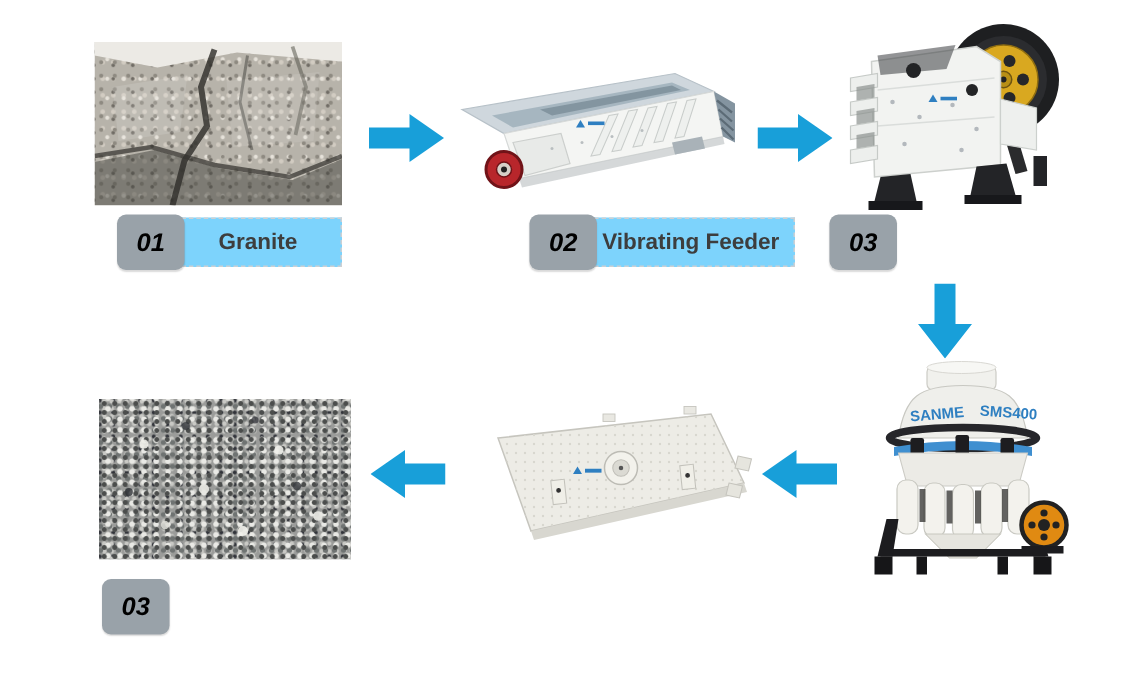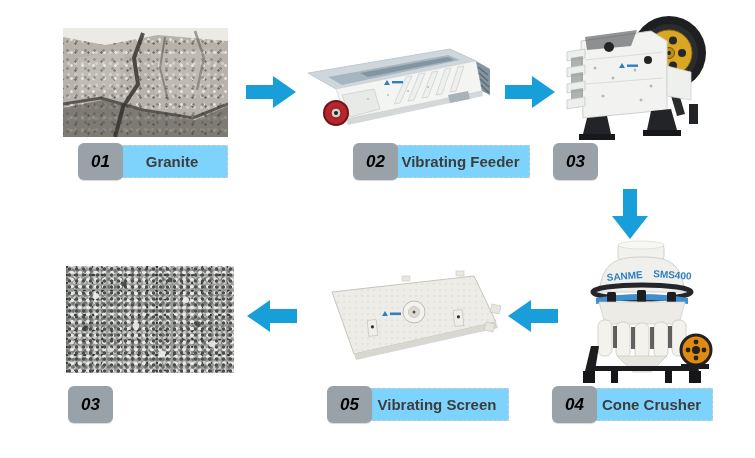--- a/index.html
+++ b/index.html
@@ -270,25 +270,17 @@
       <circle cx="146" cy="78" r="3.2" fill="#eaeae4" opacity="0.9"></circle>
       <circle cx="96" cy="88" r="3.4" fill="#f2f2ec" opacity="0.9"></circle>
       <circle cx="44" cy="84" r="2.8" fill="#dcdcd6" opacity="0.85"></circle>
       <circle cx="58" cy="18" r="2.6" fill="#35373c" opacity="0.8"></circle>
       <circle cx="132" cy="58" r="2.8" fill="#3a3c41" opacity="0.8"></circle>
       <circle cx="20" cy="62" r="2.6" fill="#303237" opacity="0.8"></circle>
       <circle cx="104" cy="14" r="2.4" fill="#3e4045" opacity="0.8"></circle>
     </svg>
   </div>
 
-  <div class="label-group" style="left:552px;top:386px;">
-    <div class="badge">04</div>
-    <div class="label-box" style="width:121px;">Cone Crusher</div>
-  </div>
-  <div class="label-group" style="left:327px;top:386px;">
-    <div class="badge">05</div>
-    <div class="label-box" style="width:142px;">Vibrating Screen</div>
-  </div>
   <div class="label-group" style="left:68px;top:386px;">
     <div class="badge">03</div>
   </div>
 
 </div>
 
 </body></html>

